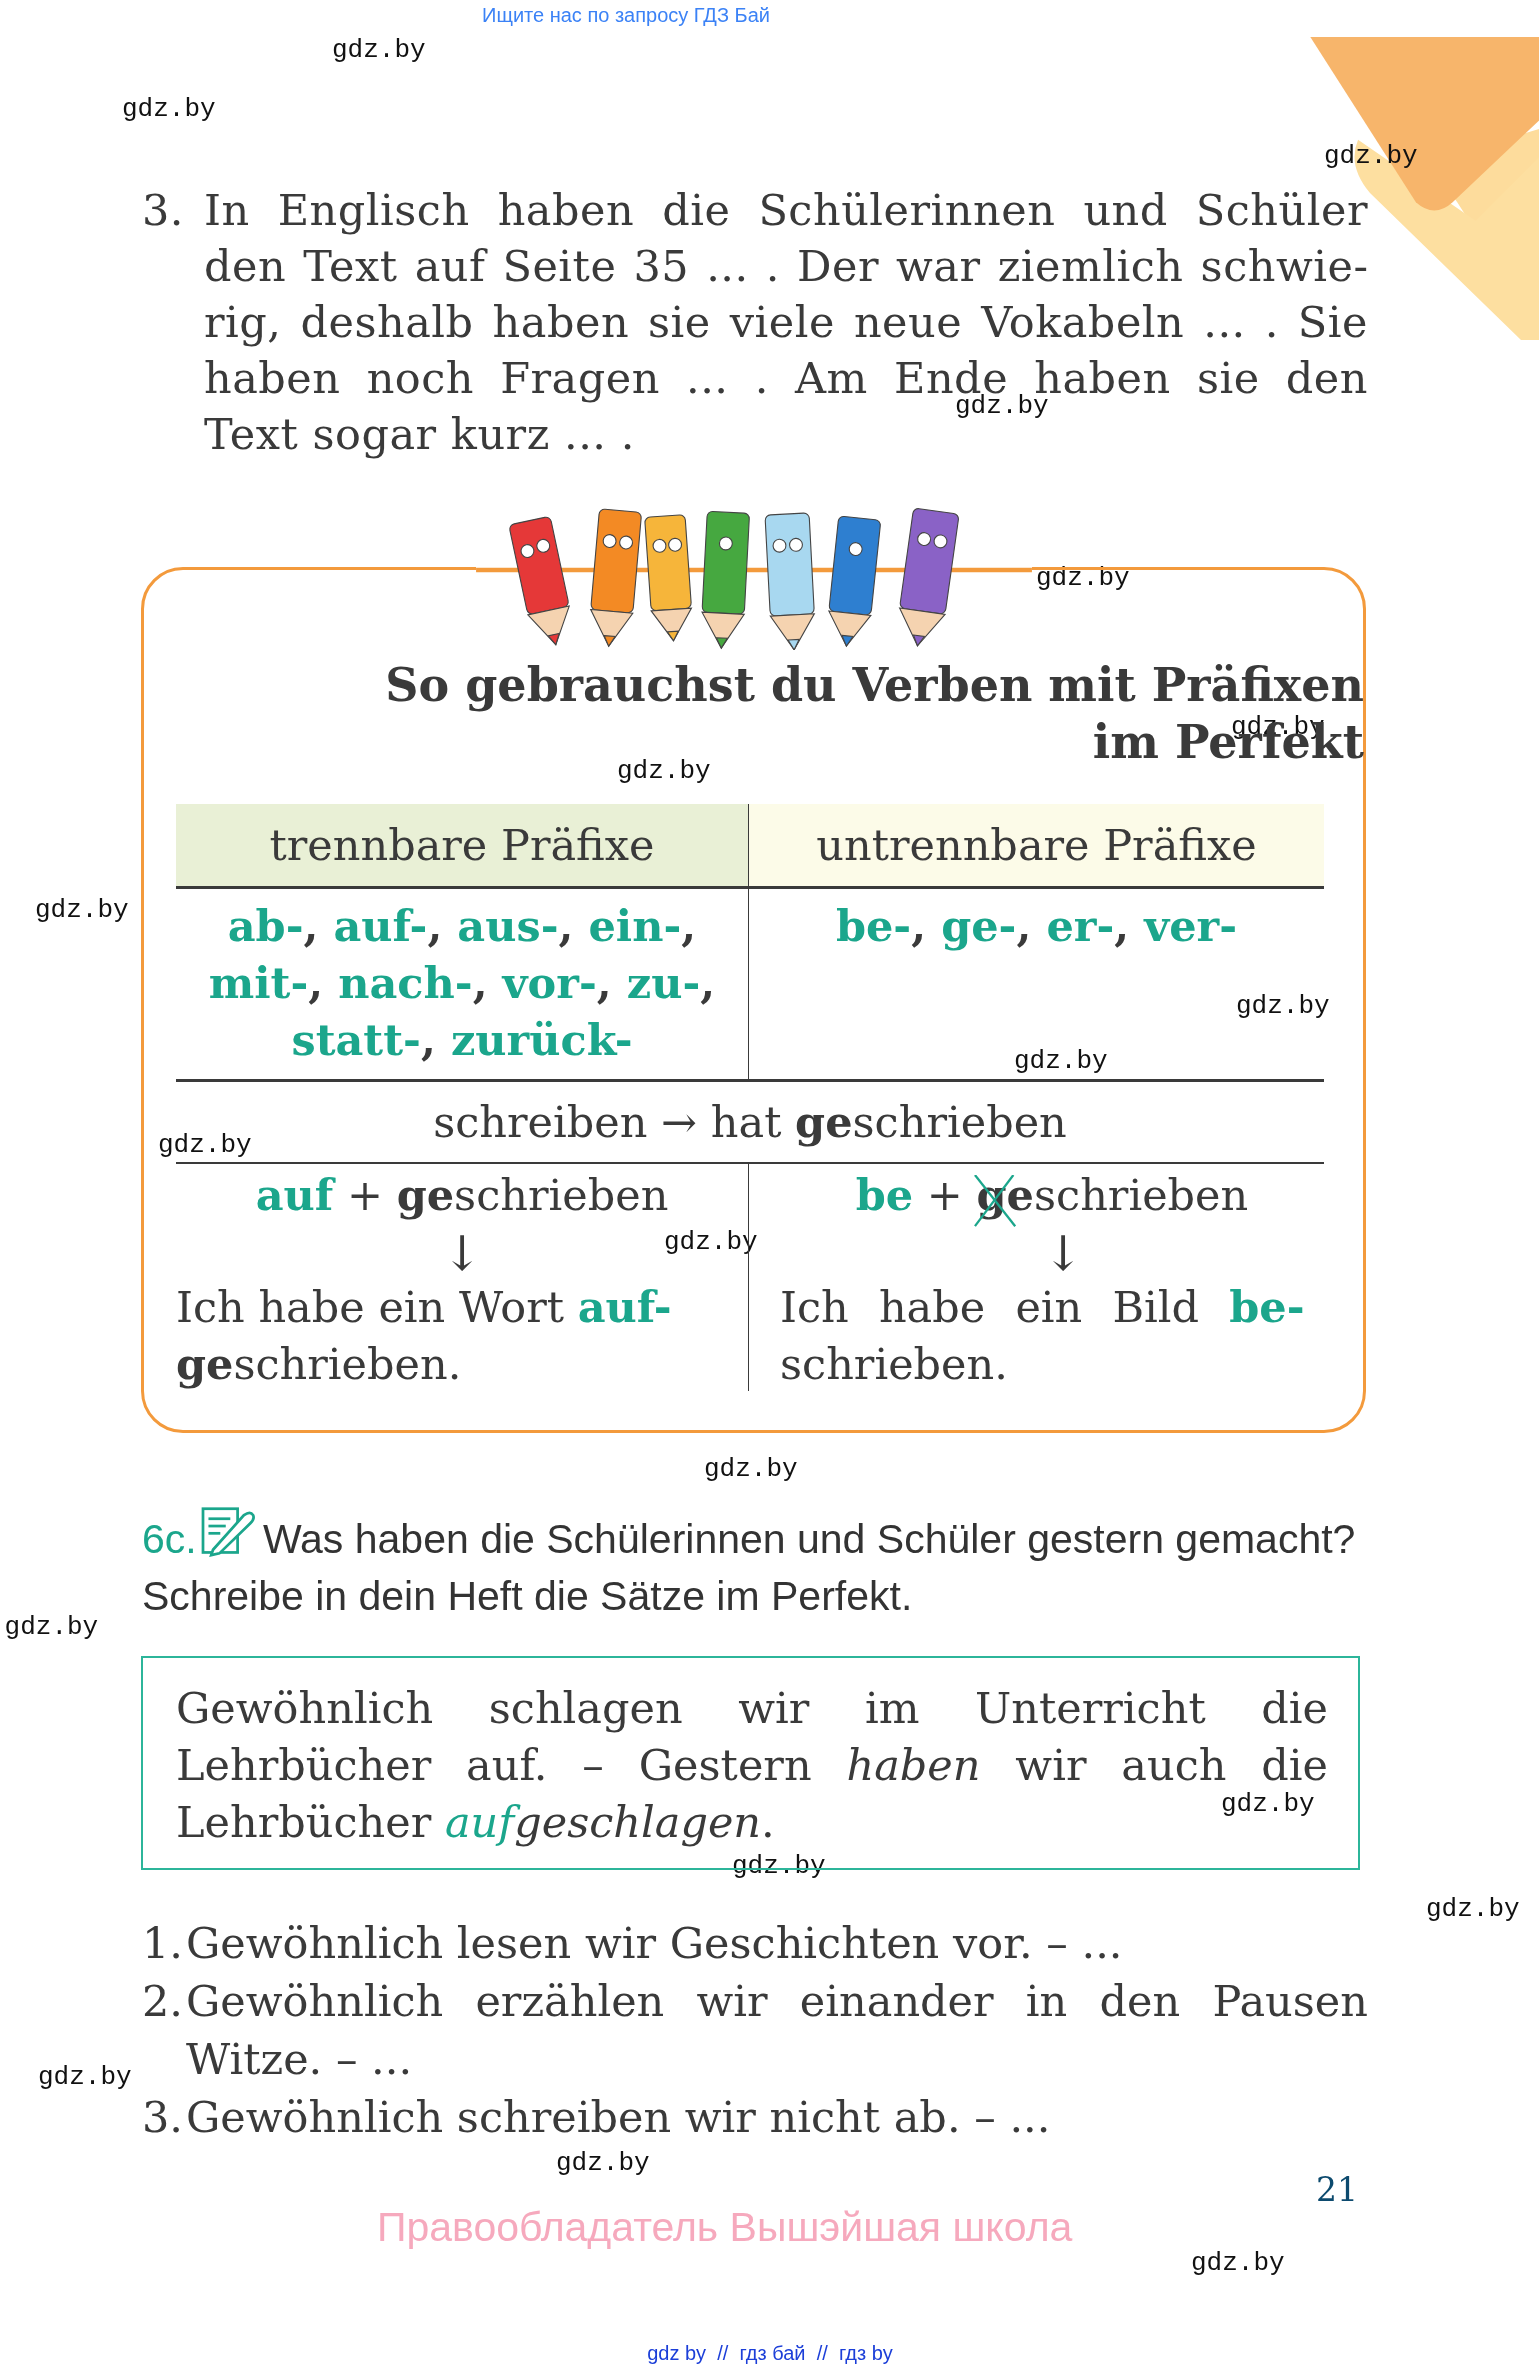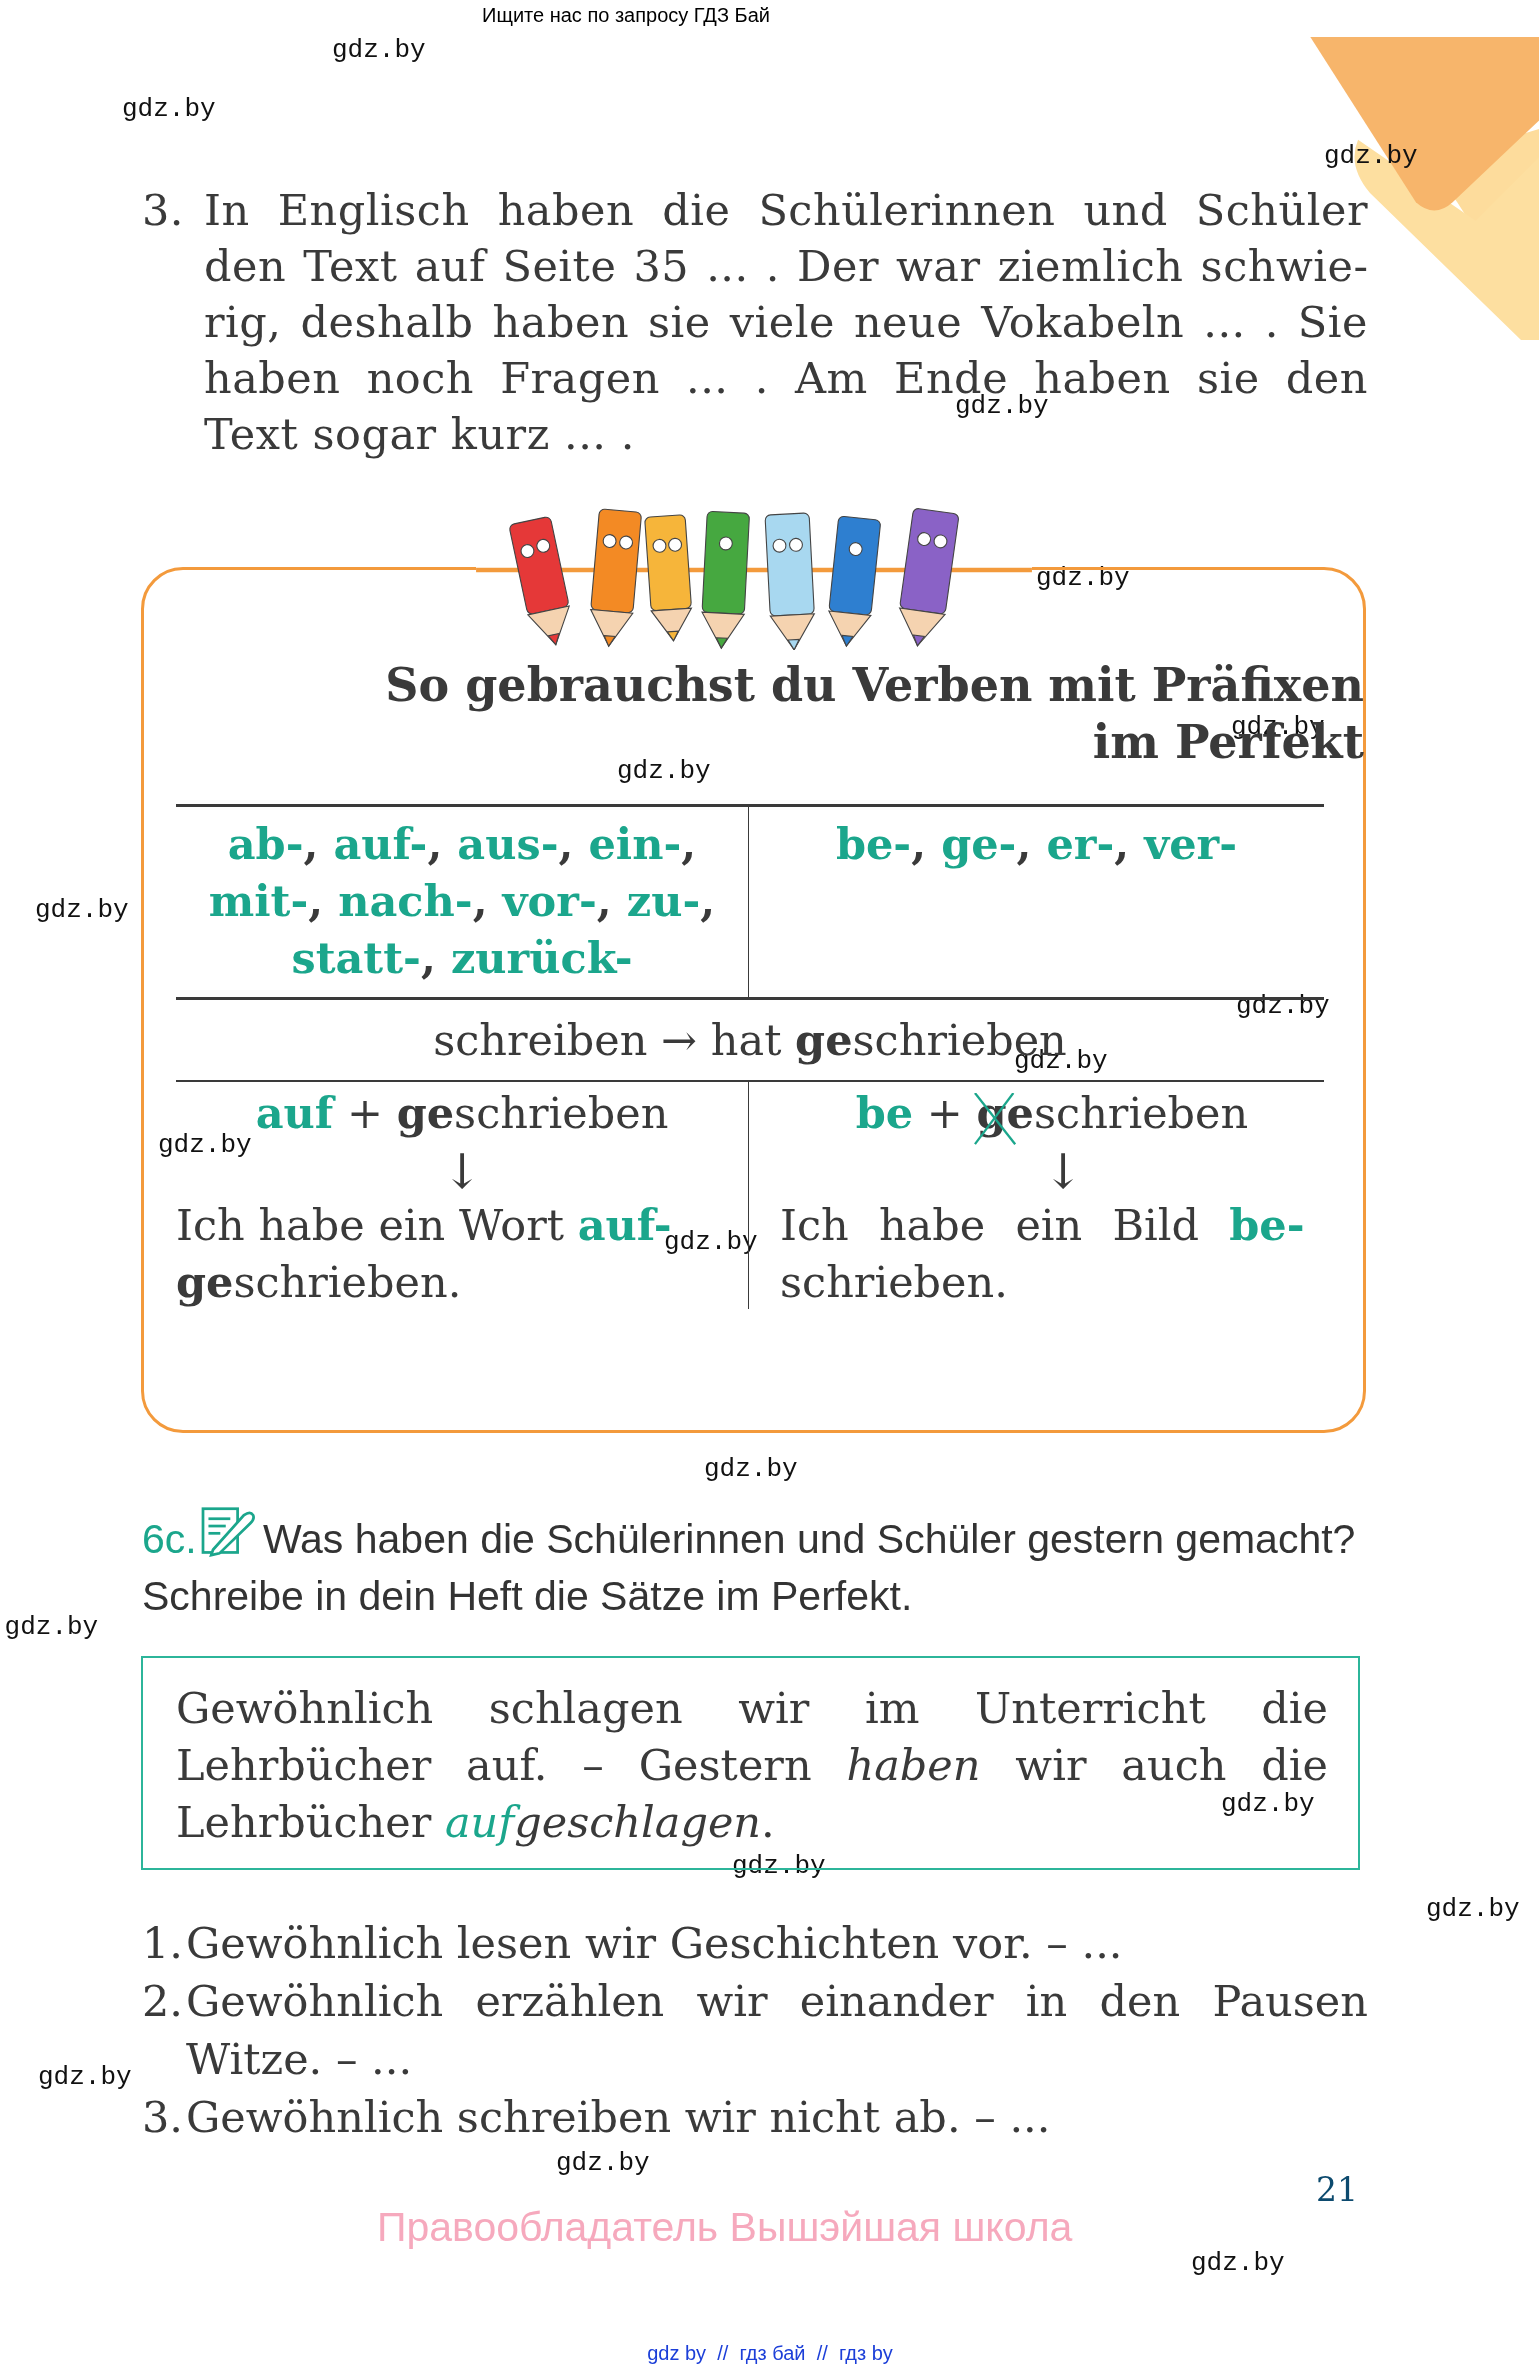--- a/index.html
+++ b/index.html
@@ -4,21 +4,21 @@
 <style>
   html, body { margin:0; padding:0; }
   body { width:1540px; height:2377px; position:relative; background:#ffffff; overflow:hidden;
          font-family:"DejaVu Serif", serif; color:#3a3a3a; }
   .abs { position:absolute; }
   .serif { font-family:"DejaVu Serif", serif; }
   .teal { color:#1ba68c; }
   .wm { position:absolute; font-family:Liberation Mono, monospace; font-size:26px; color:#111; white-space:nowrap; }
 
   #top-banner { left:0; width:1252px; top:3.7px; text-align:center; font-family:"Liberation Sans", sans-serif;
-                font-size:20px; color:#000000; }
+                font-size:20px; color:#3b82f6; }
 
   
   #corner-deco { right:0; top:37px; width:239px; height:303px; }
 
   
   .para { font-size:43px; line-height:56px; letter-spacing:0.5px; }
   #ex3 { left:142px; top:182px; width:1226px; }
   #ex3 .num { position:absolute; left:0; top:0; }
   #ex3 .body { margin-left:62px; text-align:justify; text-align-last:left; }
 
@@ -163,20 +163,24 @@
       </g>
   </g>
 </svg>
 
 <div id="box-title" class="abs serif">
   <div>So gebrauchst du Verben mit Präfixen</div>
   <div>im Perfekt</div>
 </div>
 
 <div id="rule-table" class="abs serif">
+  <div class="trow hdr">
+    <div class="tcell c1">trennbare Präfixe</div>
+    <div class="tcell c2">untrennbare Präfixe</div>
+  </div>
   <div class="hline"></div>
   <div class="trow pref">
     <div class="tcell c1 teal">
       <span>ab-</span><span style="color:#3a3a3a">, </span><span>auf-</span><span style="color:#3a3a3a">, </span><span>aus-</span><span style="color:#3a3a3a">, </span><span>ein-</span><span style="color:#3a3a3a">,</span><br>
       <span>mit-</span><span style="color:#3a3a3a">, </span><span>nach-</span><span style="color:#3a3a3a">, </span><span>vor-</span><span style="color:#3a3a3a">, </span><span>zu-</span><span style="color:#3a3a3a">,</span><br>
       <span>statt-</span><span style="color:#3a3a3a">, </span><span>zurück-</span>
     </div>
     <div class="tcell c2 teal">
       <span>be-</span><span style="color:#3a3a3a">, </span><span>ge-</span><span style="color:#3a3a3a">, </span><span>er-</span><span style="color:#3a3a3a">, </span><span>ver-</span>
     </div>

